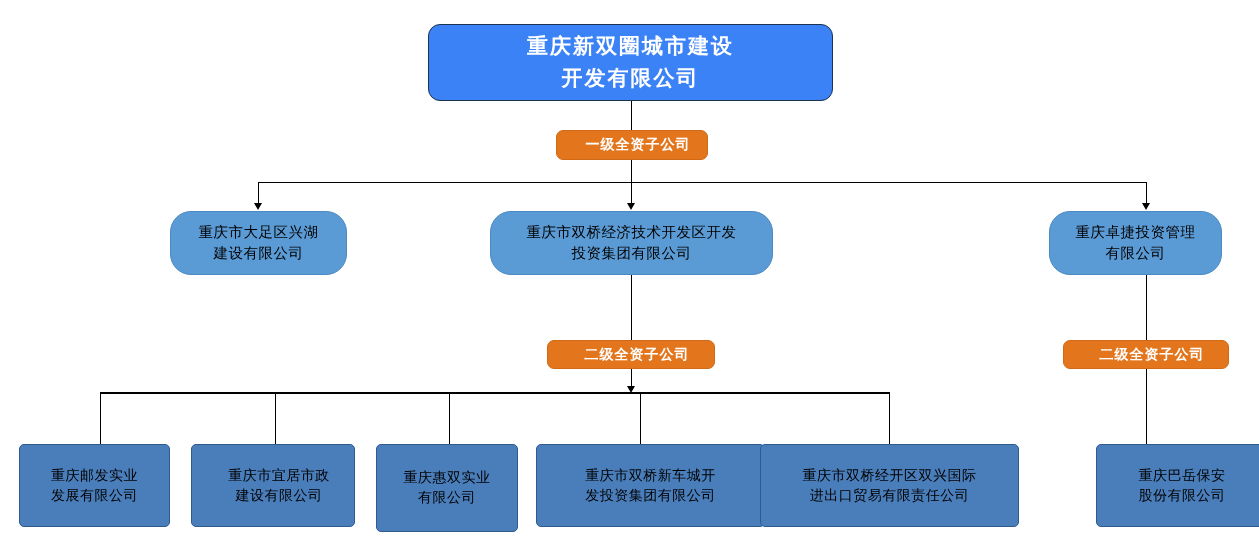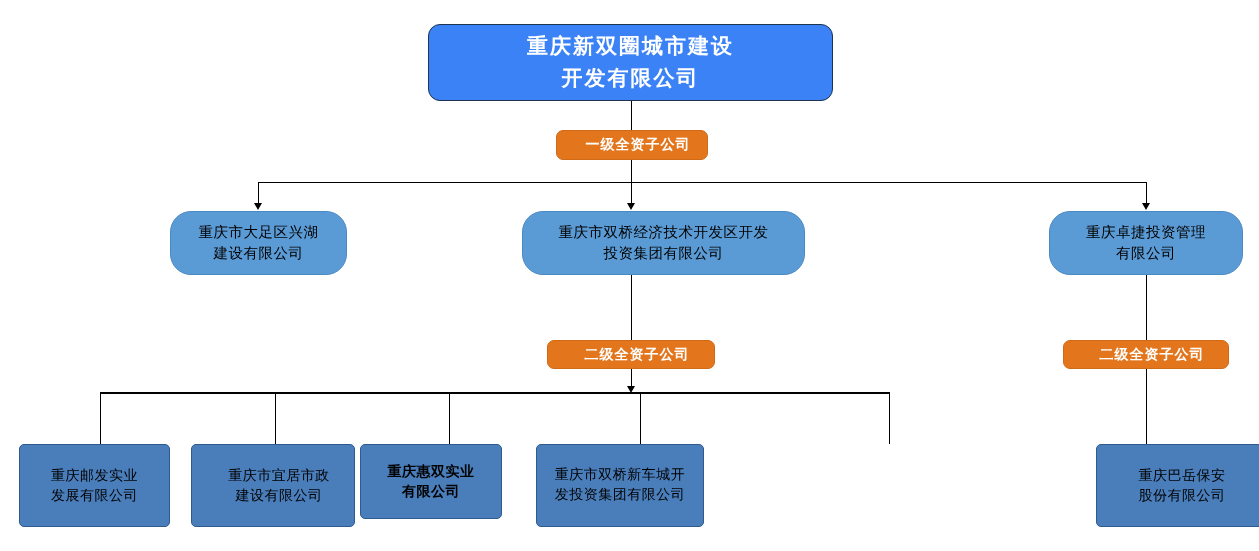--- a/index.html
+++ b/index.html
@@ -113,24 +113,24 @@
 
   <div class="conn v" style="left:631px; top:182px; height:22px;"></div>
   <div class="arrow-head" style="left:627px; top:203px;"></div>
 
   <div class="conn v" style="left:1146px; top:182px; height:22px;"></div>
   <div class="arrow-head" style="left:1142px; top:203px;"></div>
 
   <div class="node lvl1" style="left:170px; top:211px; width:177px; height:64px;">重庆市大足区兴湖
 建设有限公司</div>
 
-  <div class="node lvl1" style="left:490px; top:211px; width:283px; height:64px;margin-left:32px;">重庆市双桥经济技术开发区开发
+  <div class="node lvl1" style="left:490px; top:211px; width:283px; height:64px;">重庆市双桥经济技术开发区开发
 投资集团有限公司</div>
 
-  <div class="node lvl1" style="left:1049px; top:211px; width:194px; height:64px;">重庆卓捷投资管理
+  <div class="node lvl1" style="left:1049px; top:211px; width:173px; height:64px;">重庆卓捷投资管理
 有限公司</div>
 
   <div class="conn v" style="left:631px; top:275px; height:65px;"></div>
 
   <div class="conn v" style="left:1146px; top:275px; height:65px;"></div>
 
   <div class="node tag" style="left:547px; top:340px; width:168px; height:29px;">二级全资子公司</div>
 
   <div class="node tag" style="left:1063px; top:340px; width:166px; height:29px;">二级全资子公司</div>
 
@@ -146,23 +146,25 @@
   <div class="conn v" style="left:889px; top:392px; height:52px;"></div>
 
   <div class="conn v" style="left:1146px; top:369px; height:75px;"></div>
 
   <div class="node lvl2" style="left:19px; top:444px; width:151px; height:83px;">重庆邮发实业
 发展有限公司</div>
 
   <div class="node lvl2" style="left:191px; top:444px; width:164px; height:83px;padding-left:12px;">重庆市宜居市政
 建设有限公司</div>
 
-  <div class="node lvl2" style="left:360px; top:444px; width:142px; height:75px;font-weight:bold;">重庆惠双实业
+  <div class="node lvl2" style="left:376px; top:444px; width:142px; height:88px;">重庆惠双实业
 有限公司</div>
 
-  <div class="node lvl2" style="left:536px; top:444px; width:168px; height:83px;font-family:Liberation Mono, monospace;">重庆市双桥新车城开
+  <div class="node lvl2" style="left:536px; top:444px; width:229px; height:83px;">重庆市双桥新车城开
 发投资集团有限公司</div>
 
+  <div class="node lvl2" style="left:760px; top:444px; width:259px; height:83px;">重庆市双桥经开区双兴国际
+进出口贸易有限责任公司</div>
 
   <div class="node lvl2" style="left:1096px; top:444px; width:172px; height:83px;">重庆巴岳保安
 股份有限公司</div>
 
 </div>
 
 </body></html>

